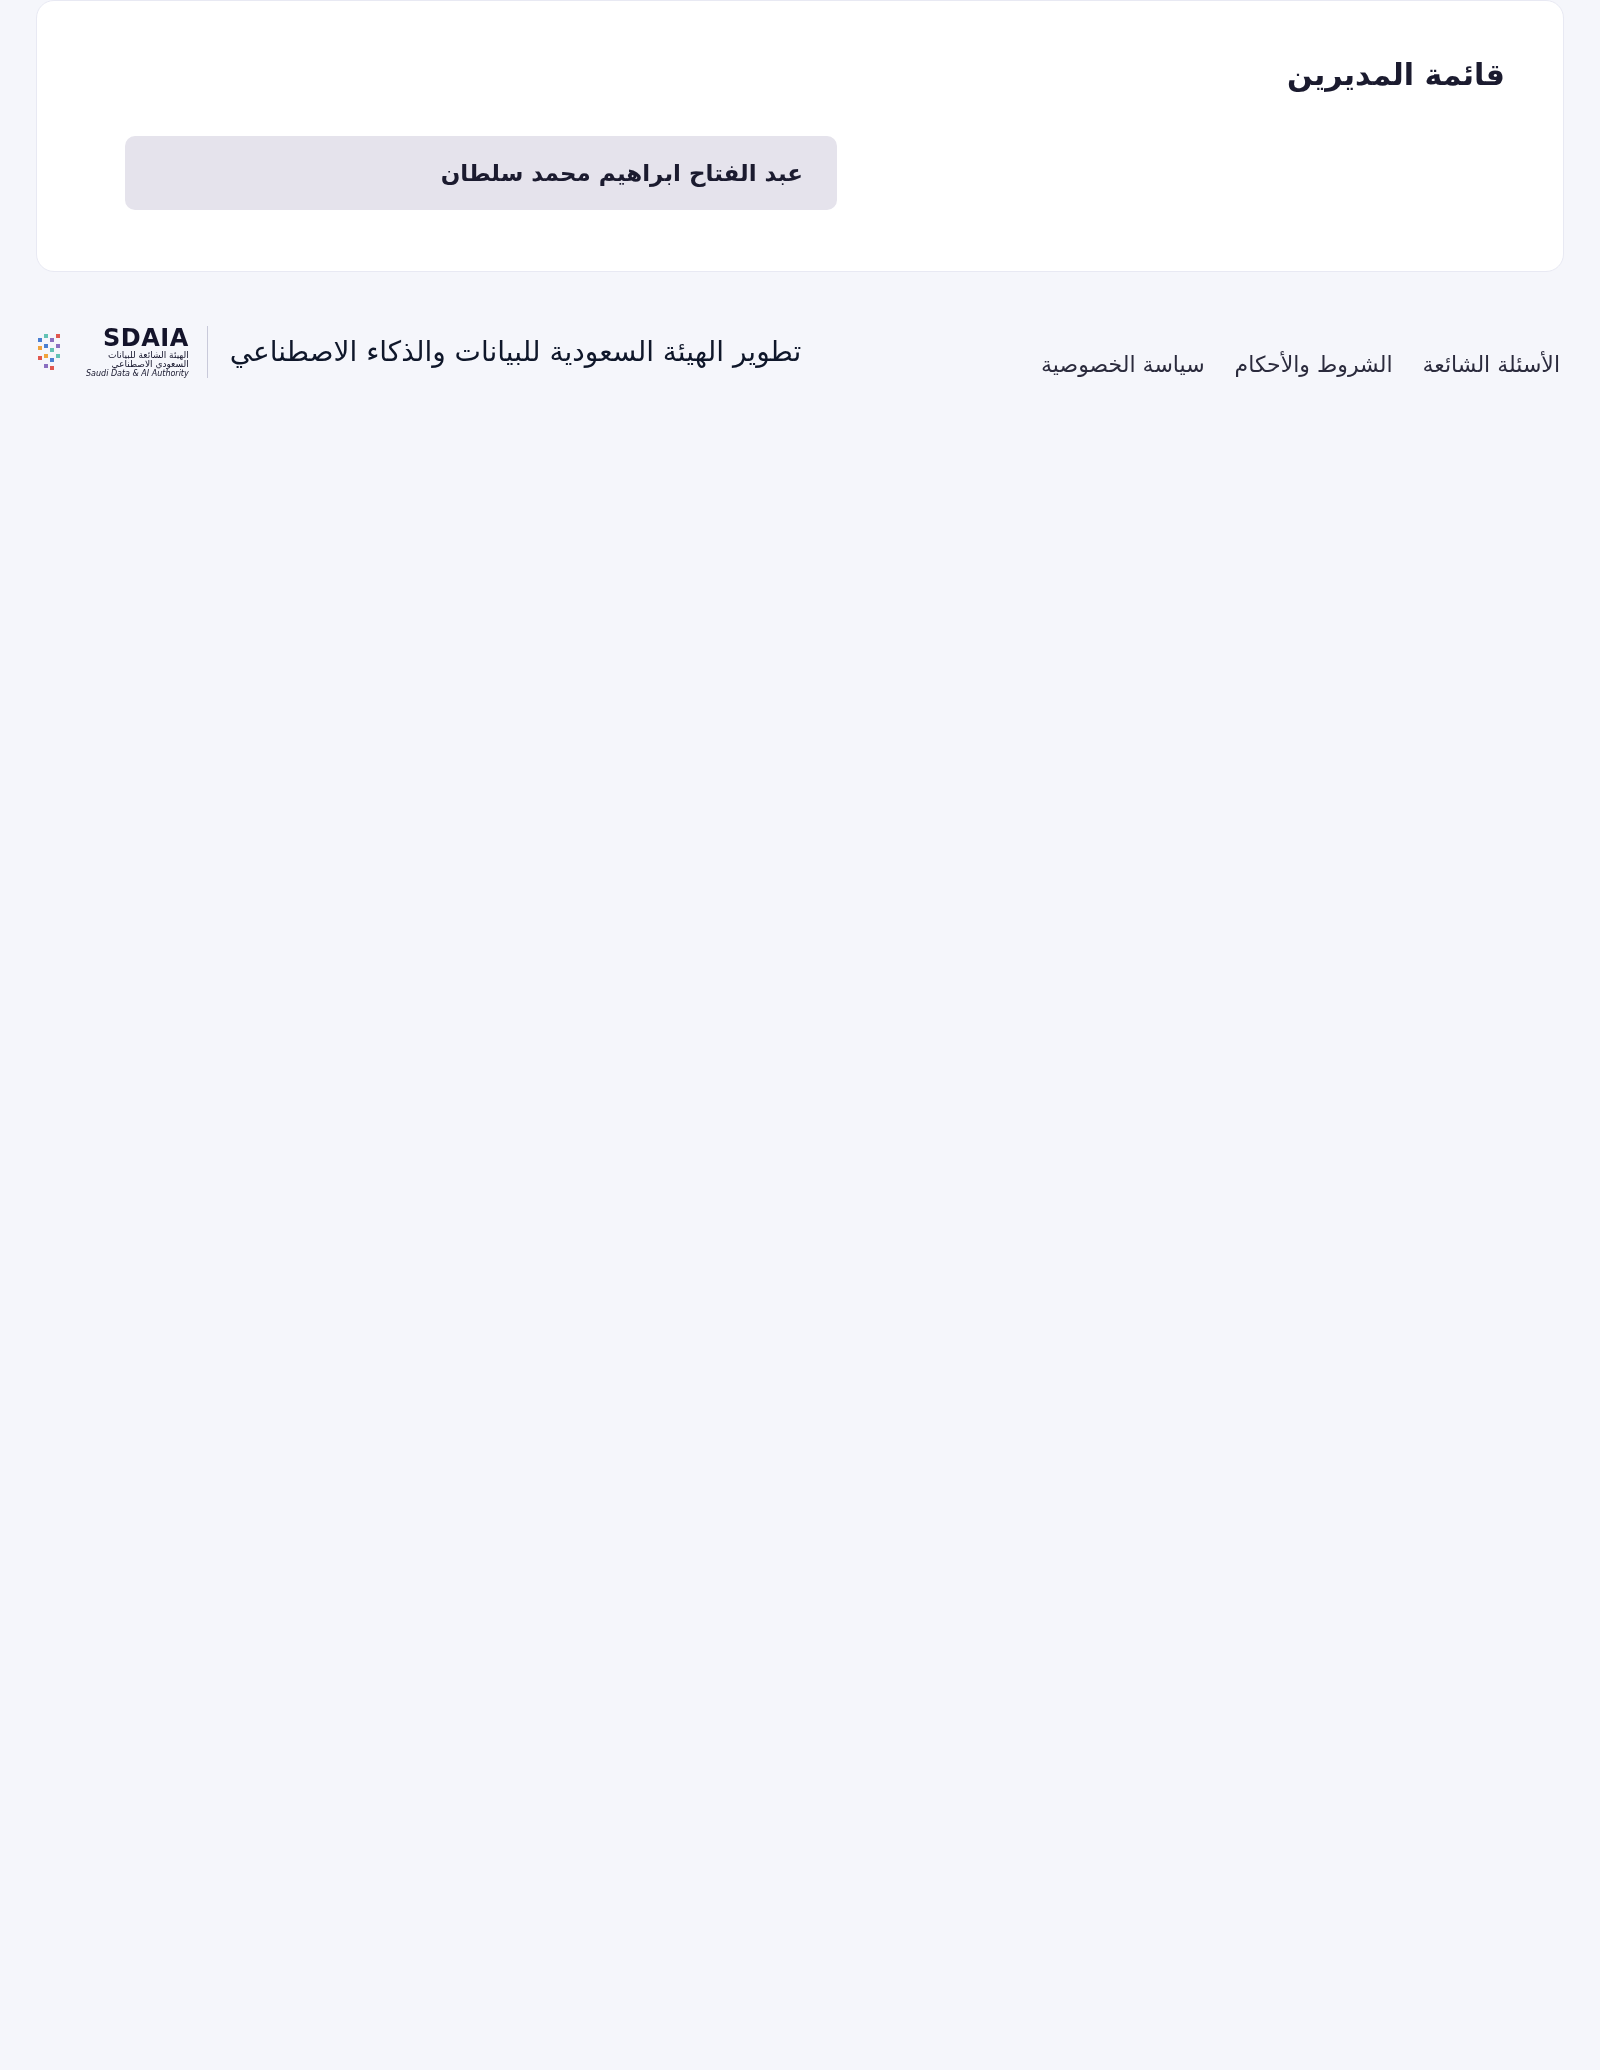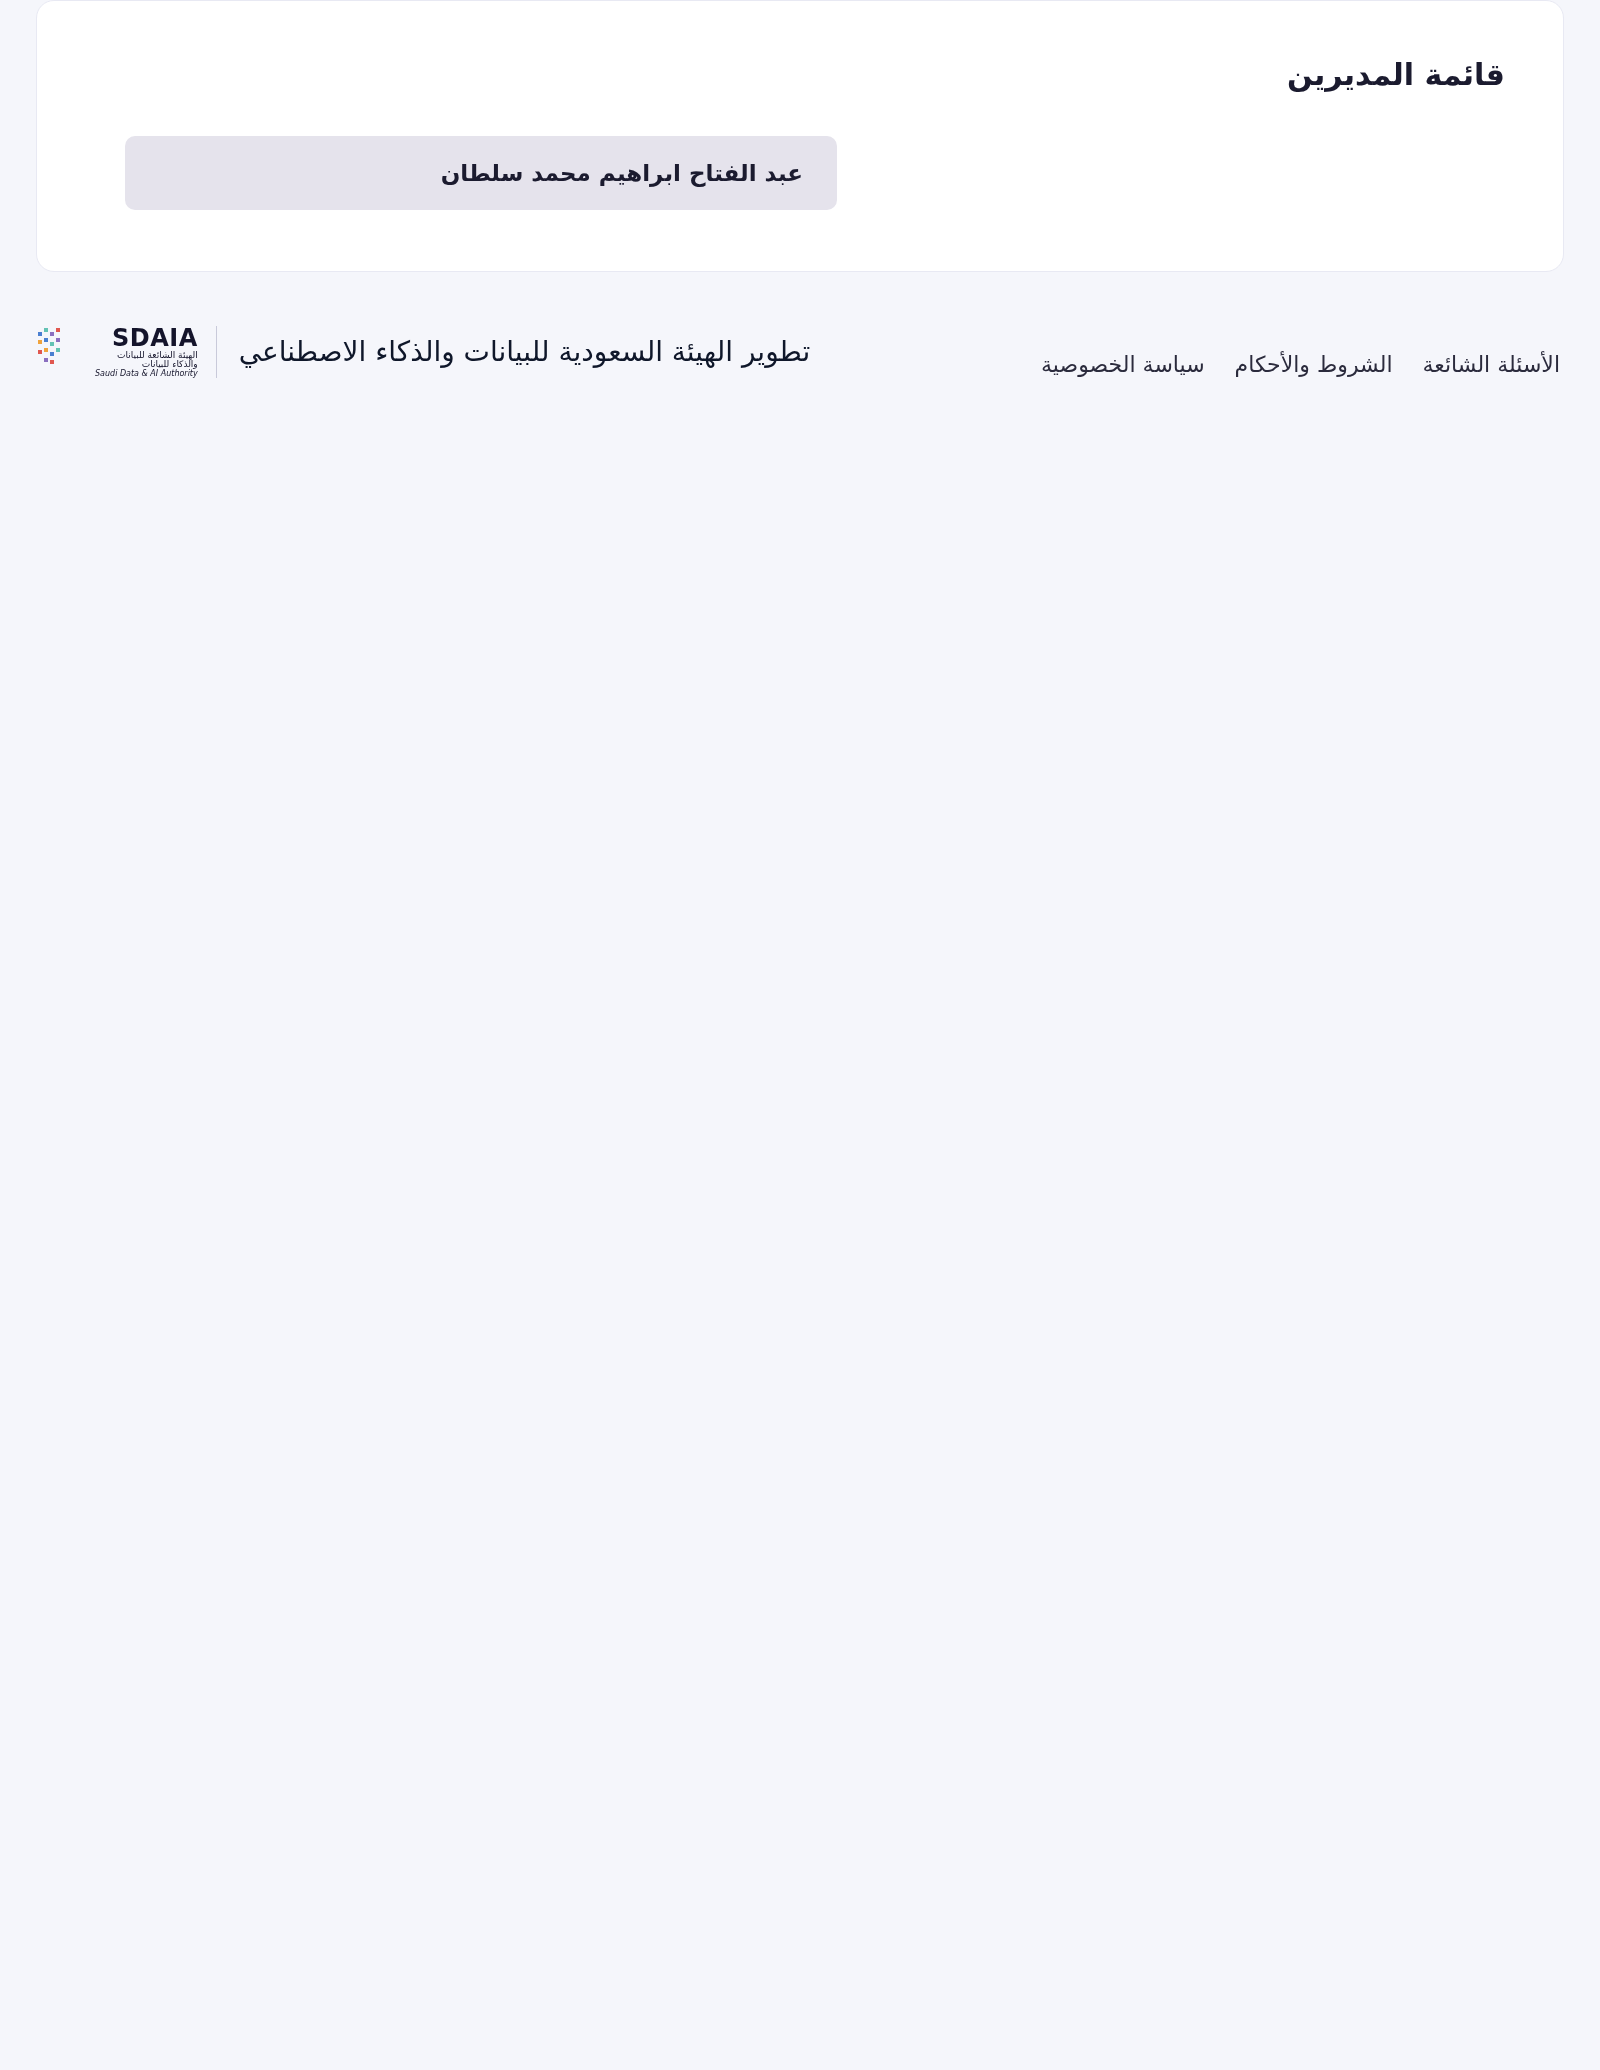--- a/index.html
+++ b/index.html
@@ -97,22 +97,22 @@
 
   .brand-text {
     font-size: 28px;
     color: #0f172a;
     white-space: nowrap;
   }
 
   .brand-logo {
     display: flex;
     flex-direction: row;
-    align-items: flex-start;
-    gap: 13px;
+    align-items: center;
+    gap: 4px;
     border-right: 1px solid #c9cada;
     padding-right: 18px;
   }
 
   .logo-mark {
     width: 46px;
     height: 40px;
     display: block;
   }
 
@@ -178,21 +178,21 @@
         <a class="footer-link" href="#">الأسئلة الشائعة</a>
       </div>
 
       <div class="footer-brand">
         <span class="brand-text">تطوير الهيئة السعودية للبيانات والذكاء الاصطناعي</span>
 
         <div class="brand-logo">
           <span class="logo-words">
             <span class="logo-main">SDAIA</span>
             <span class="logo-sub-ar">الهيئة الشائعة للبيانات</span>
-            <span class="logo-sub-ar">والذكاء للبيانات</span>
+            <span class="logo-sub-ar">السعودي الاصطناعي</span>
             <span class="logo-sub-en">Saudi Data &amp; AI Authority</span>
           </span>
 
           <svg class="logo-mark" viewBox="0 0 46 40">
             <rect x="2" y="6" width="4" height="4" fill="#4a7fd1"></rect>
             <rect x="8" y="2" width="4" height="4" fill="#63c2b4"></rect>
             <rect x="14" y="6" width="4" height="4" fill="#8a6fc0"></rect>
             <rect x="20" y="2" width="4" height="4" fill="#e0574f"></rect>
             <rect x="2" y="14" width="4" height="4" fill="#f0a33d"></rect>
             <rect x="8" y="12" width="4" height="4" fill="#4a7fd1"></rect>

